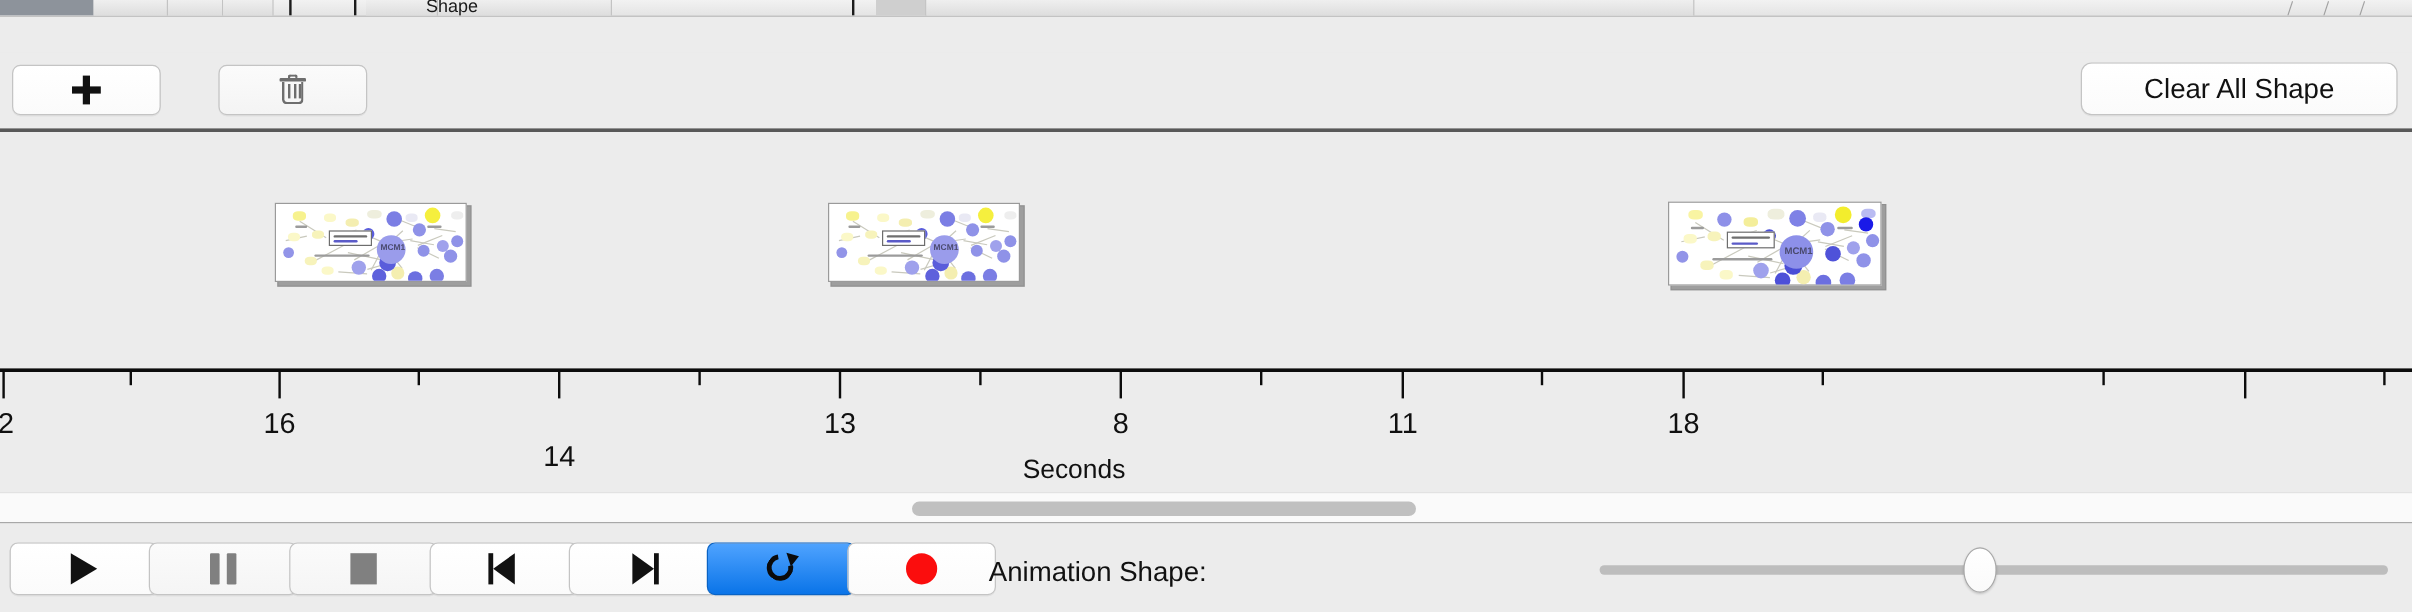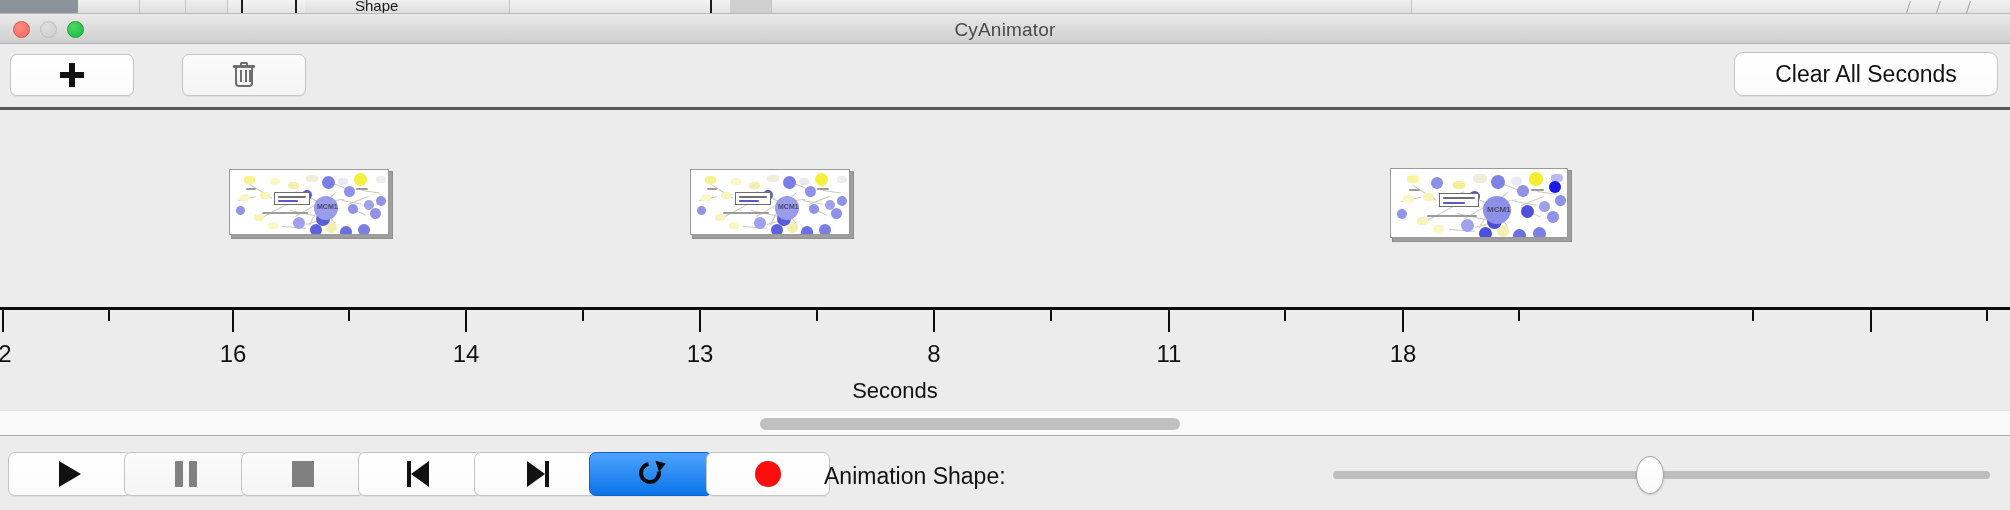--- a/index.html
+++ b/index.html
@@ -255,46 +255,38 @@
     <div class="blk" style="left:365px;width:145px;"></div>
     <div class="colhdr" style="left:355px;">Shape</div>
     <div class="tick" style="left:710px;"></div>
     <div class="blk" style="left:730px;width:42px;background:#cfcfcf;"></div>
     <div class="blk" style="left:772px;width:640px;"></div>
     <div class="slash" style="left:1908px;"></div>
     <div class="slash" style="left:1938px;"></div>
     <div class="slash" style="left:1968px;"></div>
   </div>
 
-  <div class="titlebar">
-    <div class="traffic">
-      <div class="dot red"></div>
-      <div class="dot yellow"></div>
-      <div class="dot green"></div>
-    </div>
-    <div class="tl-title">CyAnimator</div>
-  </div>
 
   <div class="toolbar">
     <div class="btn" id="add-frame-btn">
       <span class="plus-icon"></span>
     </div>
     <div class="btn soft" id="delete-frame-btn">
       <span class="trash-icon">
         <span class="hdl"></span>
           <span class="lid"></span>
         <span class="can">
             <i></i>
             <i></i>
             <i></i>
           </span>
       </span>
     </div>
     <div class="btn" id="clear-all-btn">
-      <span>Clear All Seconds</span>
+      <span>Clear All Shape</span>
     </div>
   </div>
 
   <div class="tl-sep"></div>
 
   <div class="timeline">
 
     <div class="frame" id="frame-1" style="left:229px;top:59px;width:160px;height:66px;">
       <div class="net">
         <div class="edge" style="left:20px;top:14px;width:26px;transform:rotate(32deg);"></div>
@@ -489,21 +481,21 @@
     <div class="tick major" style="left:232px;"></div>
     <div class="tick major" style="left:465px;"></div>
     <div class="tick major" style="left:699px;"></div>
     <div class="tick major" style="left:933px;"></div>
     <div class="tick major" style="left:1168px;"></div>
     <div class="tick major" style="left:1402px;"></div>
     <div class="tick major" style="left:1870px;"></div>
 
     <div class="tick-label" style="left:5px;">2</div>
     <div class="tick-label" style="left:233px;">16</div>
-    <div class="tick-label" style="left:466px;">14</div>
+    <div class="tick-label" style="left:466px;margin-top:27px;">14</div>
     <div class="tick-label" style="left:700px;">13</div>
     <div class="tick-label" style="left:934px;">8</div>
     <div class="tick-label" style="left:1169px;">11</div>
     <div class="tick-label" style="left:1403px;">18</div>
 
     <div class="axis-title">
       <span>Seconds</span>
     </div>
   </div>
 

